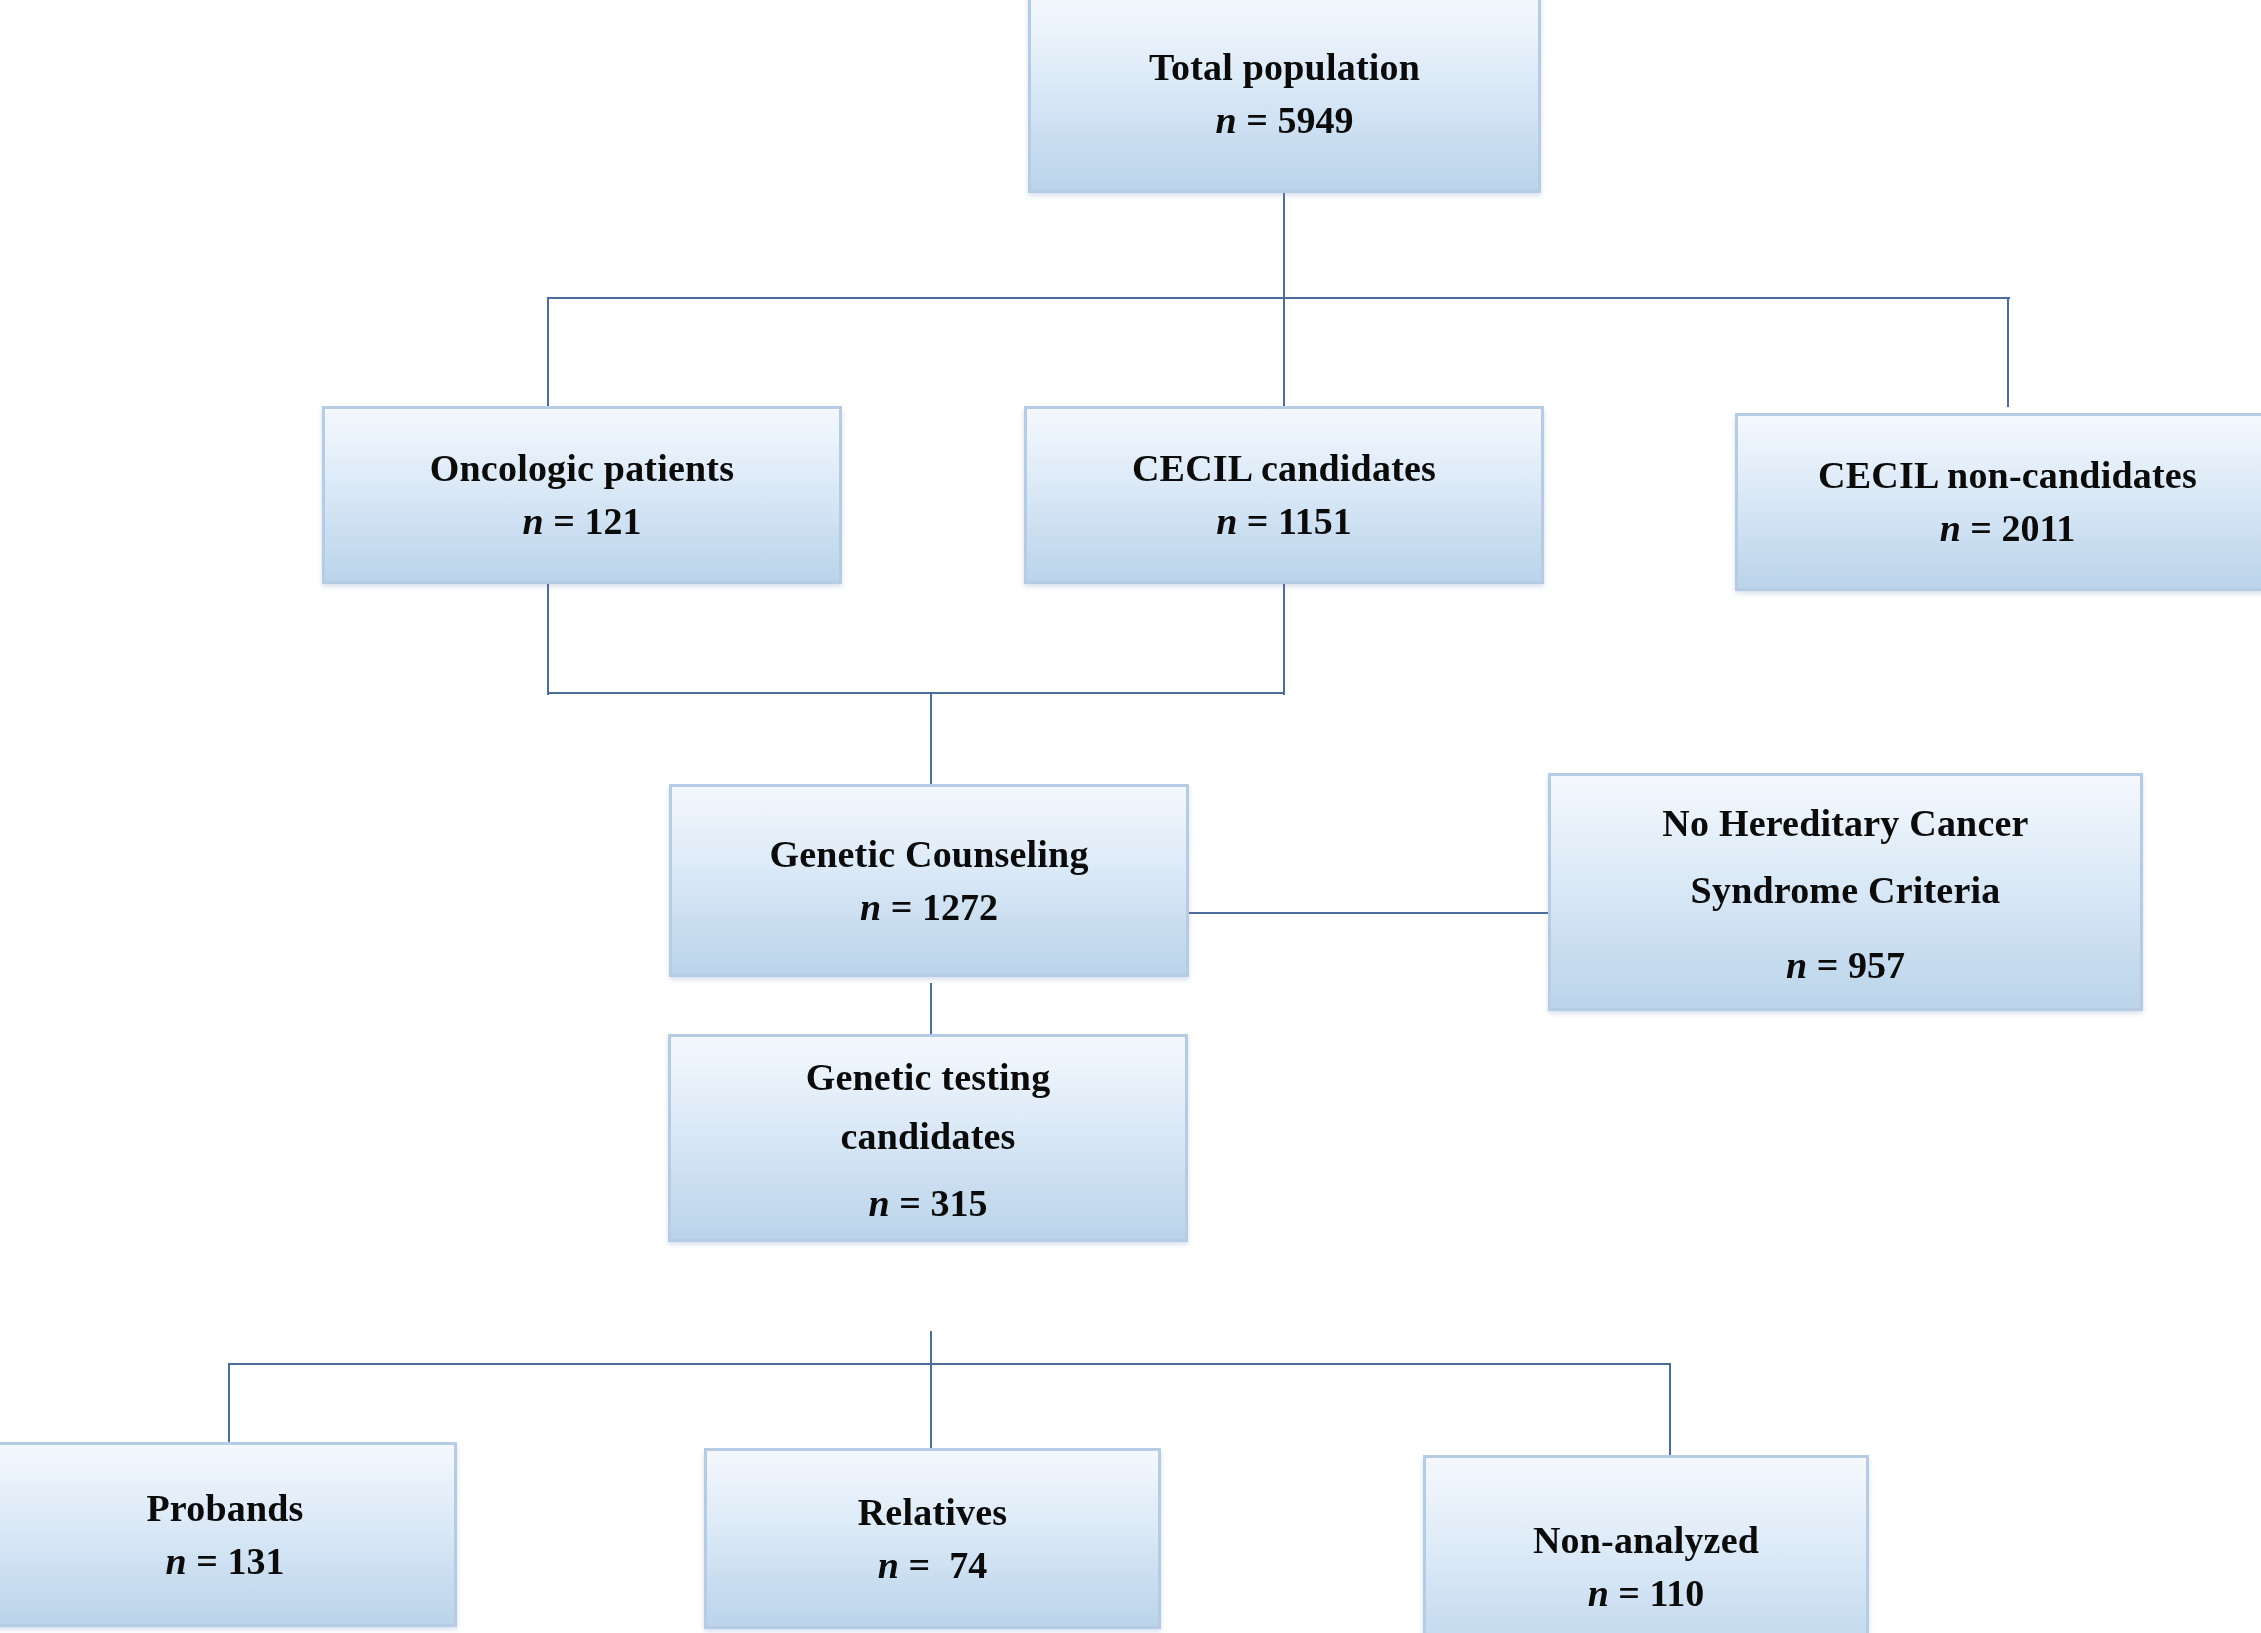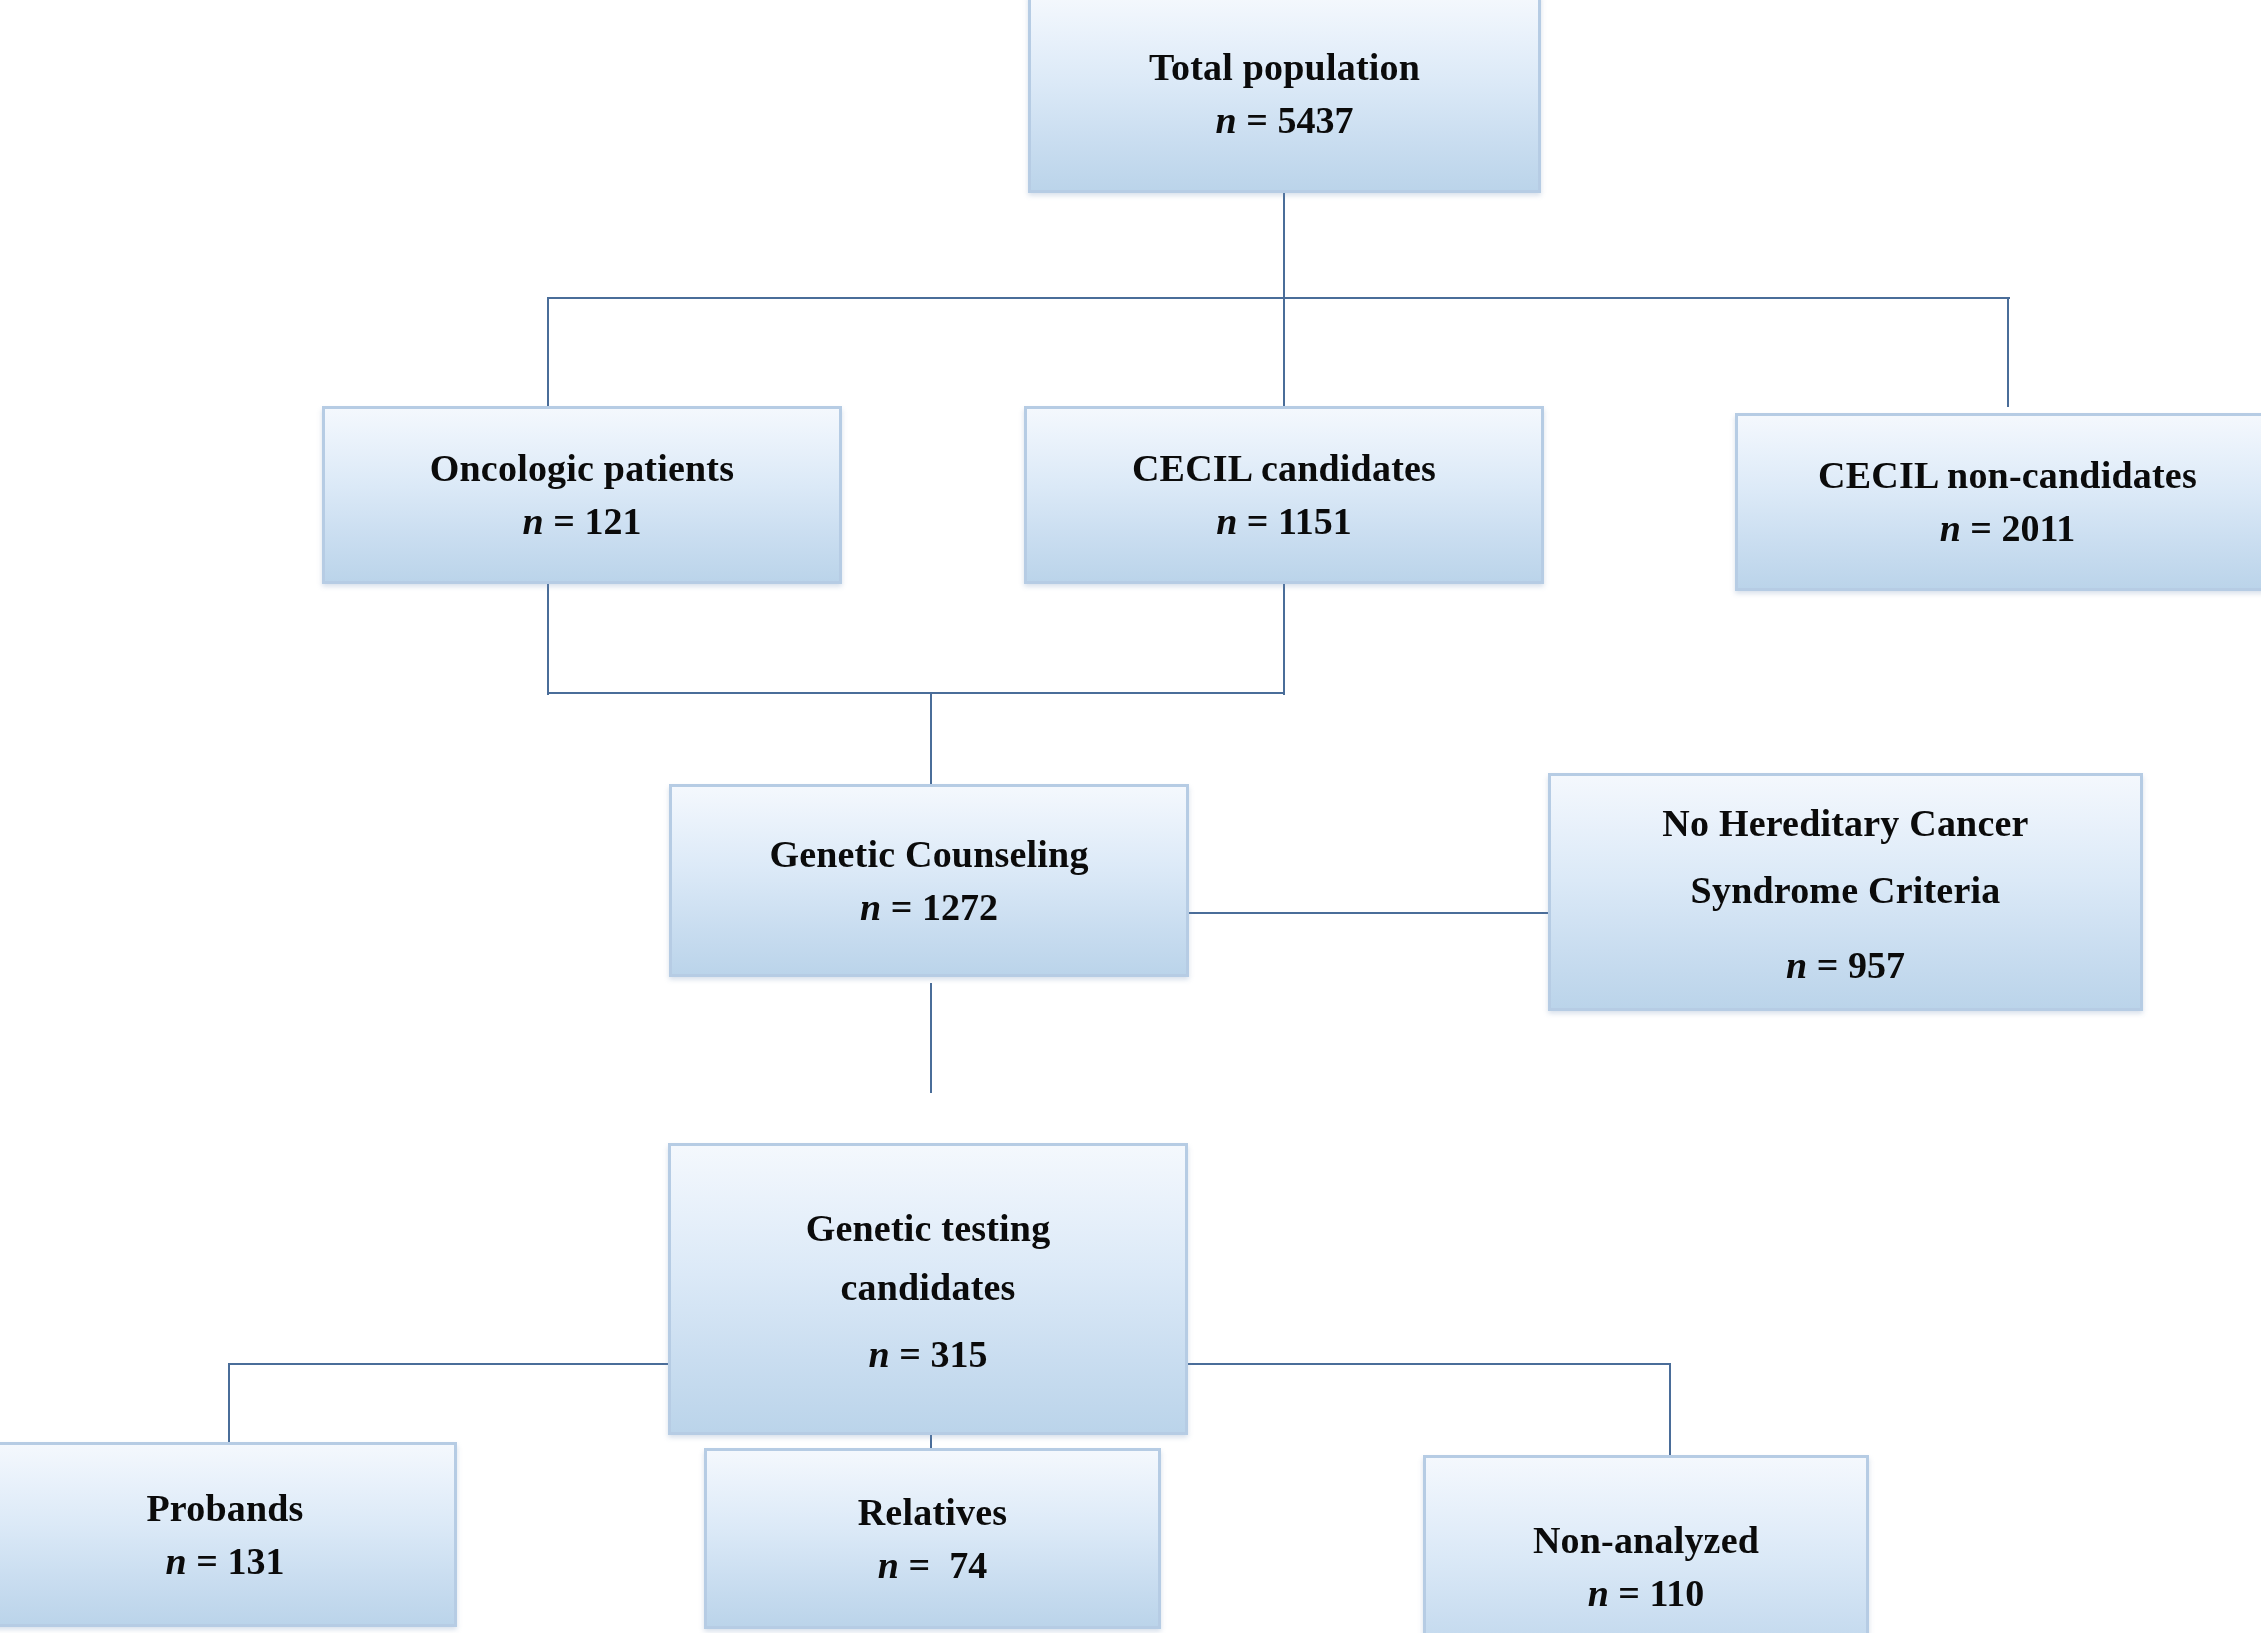--- a/index.html
+++ b/index.html
@@ -93,21 +93,21 @@
   <div class="conn-v" style="left:930px; top:983px; height:110px;"></div>
 
   <div class="conn-v" style="left:930px; top:1331px; height:34px;"></div>
   <div class="conn-h" style="left:228px; top:1363px; width:1441px;"></div>
   <div class="conn-v" style="left:228px; top:1363px; height:81px;"></div>
   <div class="conn-v" style="left:930px; top:1363px; height:87px;"></div>
   <div class="conn-v" style="left:1669px; top:1363px; height:96px;"></div>
 
   <div class="node" style="left:1028px; top:-5.7px; width:513px; height:199px;">
     <div class="line">Total population</div>
-    <div class="count"><span class="nvar">n</span> = <span>5437</span></div>
+    <div class="count"><span class="nvar">n</span> = <span>5949</span></div>
   </div>
 
   <div class="node" style="left:322px; top:406px; width:520px; height:178px;">
     <div class="line">Oncologic patients</div>
     <div class="count"><span class="nvar">n</span> = <span>121</span></div>
   </div>
 
   <div class="node" style="left:1024px; top:406px; width:520px; height:178px;">
     <div class="line">CECIL candidates</div>
     <div class="count"><span class="nvar">n</span> = <span>1151</span></div>
@@ -122,21 +122,21 @@
     <div class="line">Genetic Counseling</div>
     <div class="count"><span class="nvar">n</span> = <span>1272</span></div>
   </div>
 
   <div class="node two-title" style="left:1548px; top:773px; width:595px; height:238px;gap:8px;">
     <div class="line">No Hereditary Cancer</div>
     <div class="line">Syndrome Criteria</div>
     <div class="count"><span class="nvar">n</span> = <span>957</span></div>
   </div>
 
-  <div class="node two-title" style="left:668px; top:1143px; width:520px; height:292px;">
+  <div class="node two-title" style="left:668px; top:1034px; width:520px; height:208px;">
     <div class="line">Genetic testing</div>
     <div class="line">candidates</div>
     <div class="count"><span class="nvar">n</span> = <span>315</span></div>
   </div>
 
   <div class="node" style="left:-7px; top:1442px; width:464px; height:185px;">
     <div class="line">Probands</div>
     <div class="count"><span class="nvar">n</span> = <span>131</span></div>
   </div>
 

